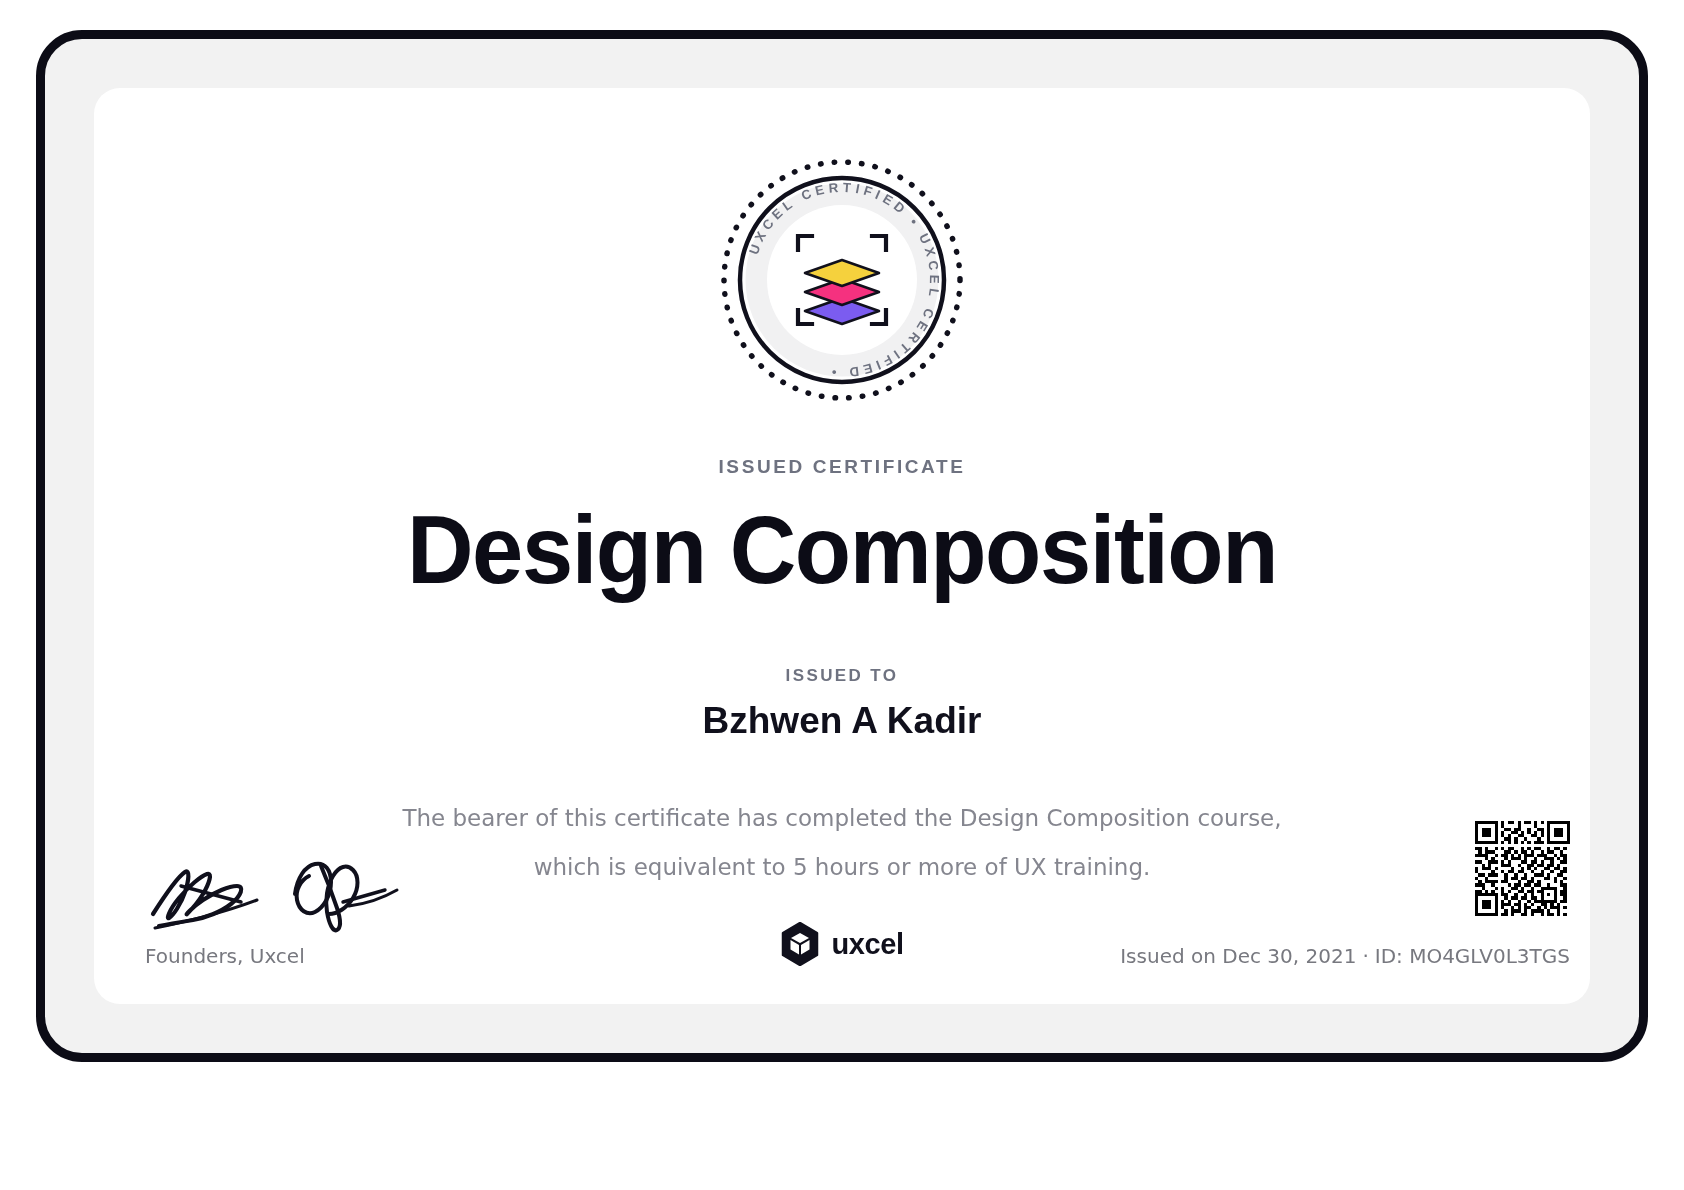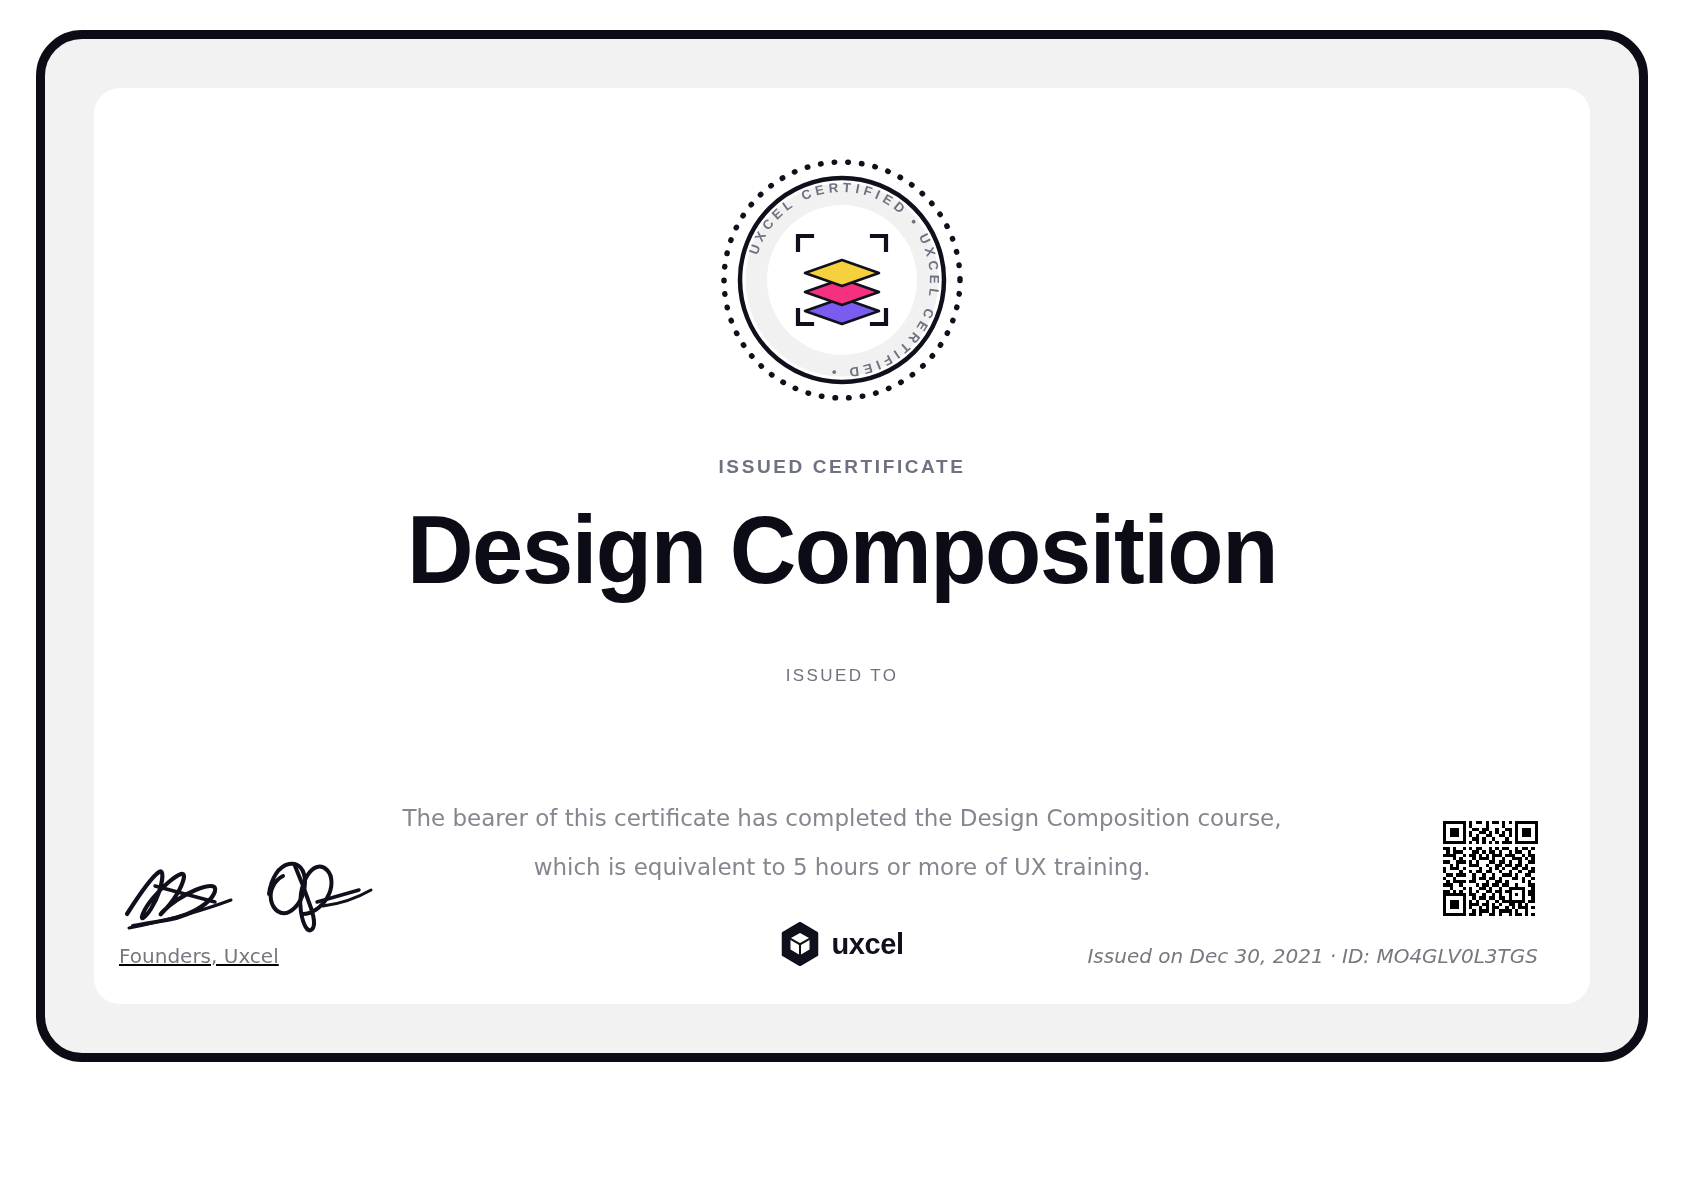--- a/index.html
+++ b/index.html
@@ -77,21 +77,21 @@
     font-family: "Liberation Sans", sans-serif;
     letter-spacing: -1.5px;
     transform: scaleX(0.96);
   }
   .issued-label {
     position: absolute;
     left: 0; right: 0;
     top: 578px;
     text-align: center;
     font-size: 17px;
-    font-weight: 400;
+    font-weight: 700;
     letter-spacing: 2.4px;
     color: #6E7280;
     font-family: "Liberation Sans", sans-serif;
   }
   .recipient {
     position: absolute;
     left: 0; right: 0;
     top: 612px;
     text-align: center;
     font-size: 37px;
@@ -113,24 +113,23 @@
 
   
   .footer {
     position: absolute;
     left: 0; right: 0;
     bottom: 0;
     height: 220px;
   }
   .sig-block {
     position: absolute;
-    left: 25px;
+    left: 51px;
     bottom: 36px;
     width: 420px;
-    text-decoration: underline;
   }
   .sig-art {
     height: 82px;
     margin-bottom: 6px;
   }
   .sig-art svg { display: block; }
   .sig-caption {
     font-size: 20px;
     color: #77787F;
     font-family: "DejaVu Sans", sans-serif;
@@ -147,24 +146,23 @@
   .brand-mark { width: 40px; height: 44px; display: block; }
   .brand-word {
     font-size: 29px;
     font-weight: 700;
     color: #10101C;
     letter-spacing: -0.4px;
     font-family: "Liberation Sans", sans-serif;
   }
   .meta-block {
     position: absolute;
-    right: 52px;
+    right: 20px;
     bottom: 36px;
     text-align: left;
-    font-style: italic;
   }
   .qr {
     width: 95px;
     height: 95px;
     margin-left: auto;
     margin-bottom: 28px;
     display: block;
   }
   .meta-line {
     font-size: 20px;
@@ -214,20 +212,21 @@
         </svg>
       </div>
     </div>
 
     <div class="eyebrow">ISSUED CERTIFICATE</div>
 
     <div class="title">Design Composition</div>
 
     <div class="issued-label">ISSUED TO</div>
 
+    <div class="recipient">Bzhwen A Kadir</div>
 
     <div class="body-copy">
       <span>The bearer of this certificate has completed the Design Composition course,</span>
       <span>which is equivalent to 5 hours or more of UX training.</span>
     </div>
 
     <div class="footer">
 
       <div class="sig-block">
         <div class="sig-art">

